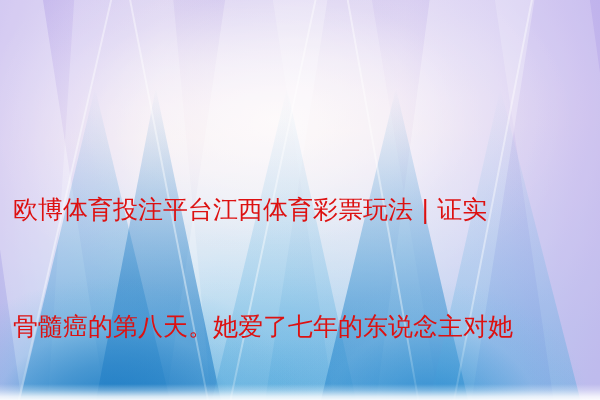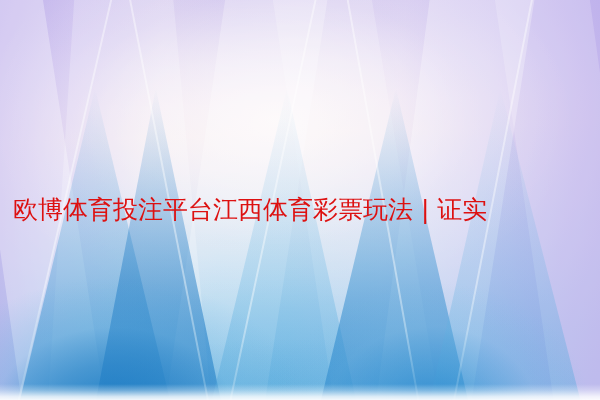--- a/index.html
+++ b/index.html
@@ -221,16 +221,17 @@
   </div>
 
   <div class="bg-layer bg-bluepool"></div>
 
   <div class="bottom-fade"></div>
 
   <div class="watermark"></div>
 
   <div class="headline">
     <span class="ln">欧博体育投注平台江西体育彩票玩法 | 证实</span>
+    <span class="ln">骨髓癌的第八天。她爱了七年的东说念主对她</span>
     
   </div>
 
 </div>
 
 </body></html>

